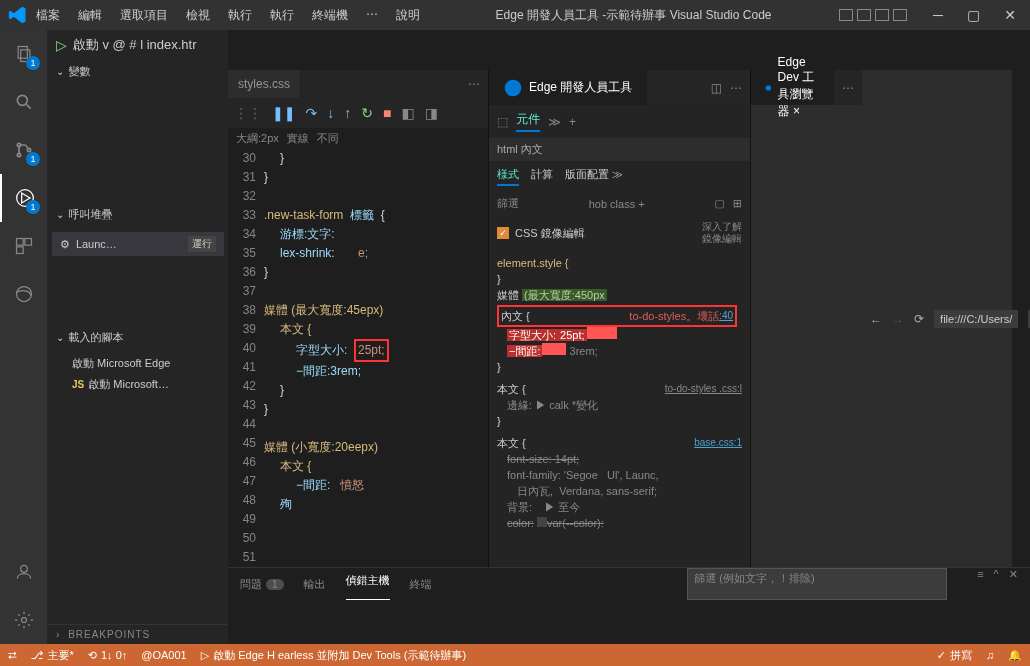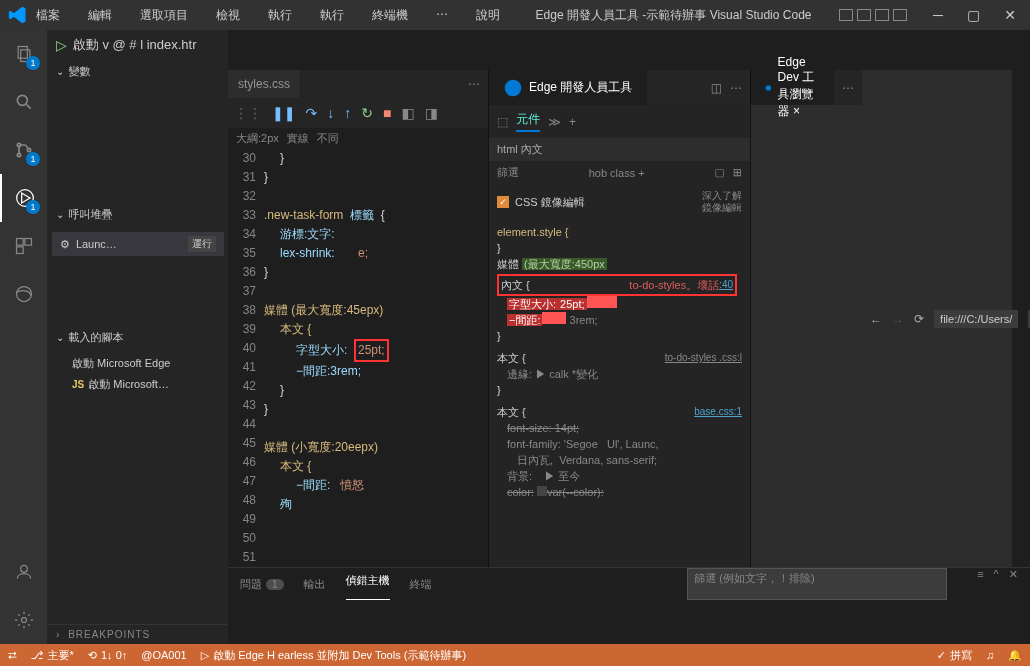--- a/index.html
+++ b/index.html
@@ -1,18 +1,18 @@
 <!DOCTYPE html>
 <html><head>
 <meta charset="utf-8">
 <style>
 * { margin: 0; padding: 0; box-sizing: border-box; font-family: 'Segoe UI', sans-serif; }
 body { background: #1e1e1e; color: #ccc; font-size: 12px; width: 1030px; height: 666px; overflow: hidden; }
 .titlebar { height: 30px; background: #323233; display: flex; align-items: center; padding: 0 8px; }
-.menu { display: flex; gap: 12px; }
+.menu { display: flex; gap: 2px; }
 .menu-item { padding: 4px 8px; cursor: pointer; }
 .titlebar-title { flex: 1; text-align: center; color: #ccc; font-size: 12px; }
 .window-controls { display: flex; gap: 12px; align-items: center; }
 .window-controls span { padding: 2px 6px; cursor: pointer; font-size: 14px; }
 .ctrl-group { display: flex; gap: 4px; margin-right: 20px; }
 .ctrl-box { width: 14px; height: 12px; border: 1px solid #888; }
 
 .main { display: flex; height: 614px; }
 .activitybar { width: 48px; background: #333333; display: flex; flex-direction: column; border-right: 1px solid #252526; }
 .activitybar-item { width: 48px; height: 48px; display: flex; align-items: center; justify-content: center; cursor: pointer; position: relative; color: #888; }
@@ -323,20 +323,25 @@
               <span>⋯</span>
             </div>
         </div>
         <div class="dt-tab-row">
           <span>⬚</span>
           <span class="dt-tab-active">元件</span>
           <span>≫</span>
           <span>+</span>
         </div>
         <div class="dt-sub">html 內文</div>
+        <div class="dt-tabs2">
+          <span class="dt-tab-active">様式</span>
+          <span>計算</span>
+          <span>版面配置 ≫</span>
+        </div>
         <div class="dt-filter-row">
           <span>篩選</span>
           <span style="flex:1;text-align:center">hob class +</span>
           <span>▢</span>
           <span>⊞</span>
         </div>
         <div class="dt-mirror">
           <span class="checkbox">✓</span>
           <span>CSS 鏡像編輯</span>
           <div class="mirror-links">

